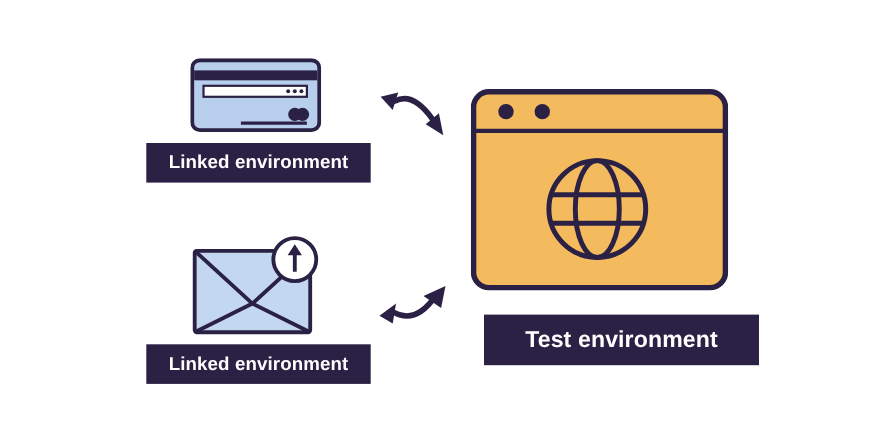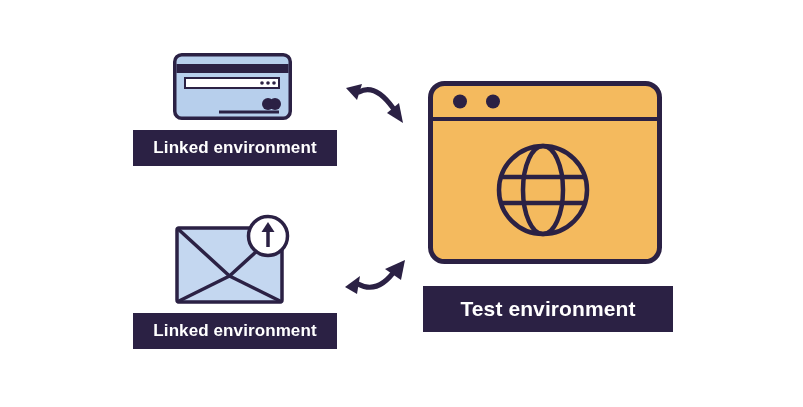--- a/index.html
+++ b/index.html
@@ -78,17 +78,17 @@
   <div class="abs env-label label-sm" style="left:133px;top:313px;width:204px;height:36px">
     <span>Linked environment</span>
   </div>
 
   <svg class="abs" style="left:338px;top:248px" width="80" height="60" viewBox="0 0 80 60">
     <path class="navy-s" d="M 20 36 Q 40 47 58 21" stroke-width="5" stroke-linecap="round"></path>
     <polygon class="navy-f" points="7,39 22,28 19,46"></polygon>
     <polygon class="navy-f" points="67,12 47,21 63,32"></polygon>
   </svg>
 
-  <div class="abs env-label label-lg" style="left:423px;top:286px;width:250px;height:46px">
+  <div class="abs env-label label-lg" style="left:440px;top:286px;width:250px;height:46px">
     <span>Test environment</span>
   </div>
 
 </div>
 
 </body></html>

